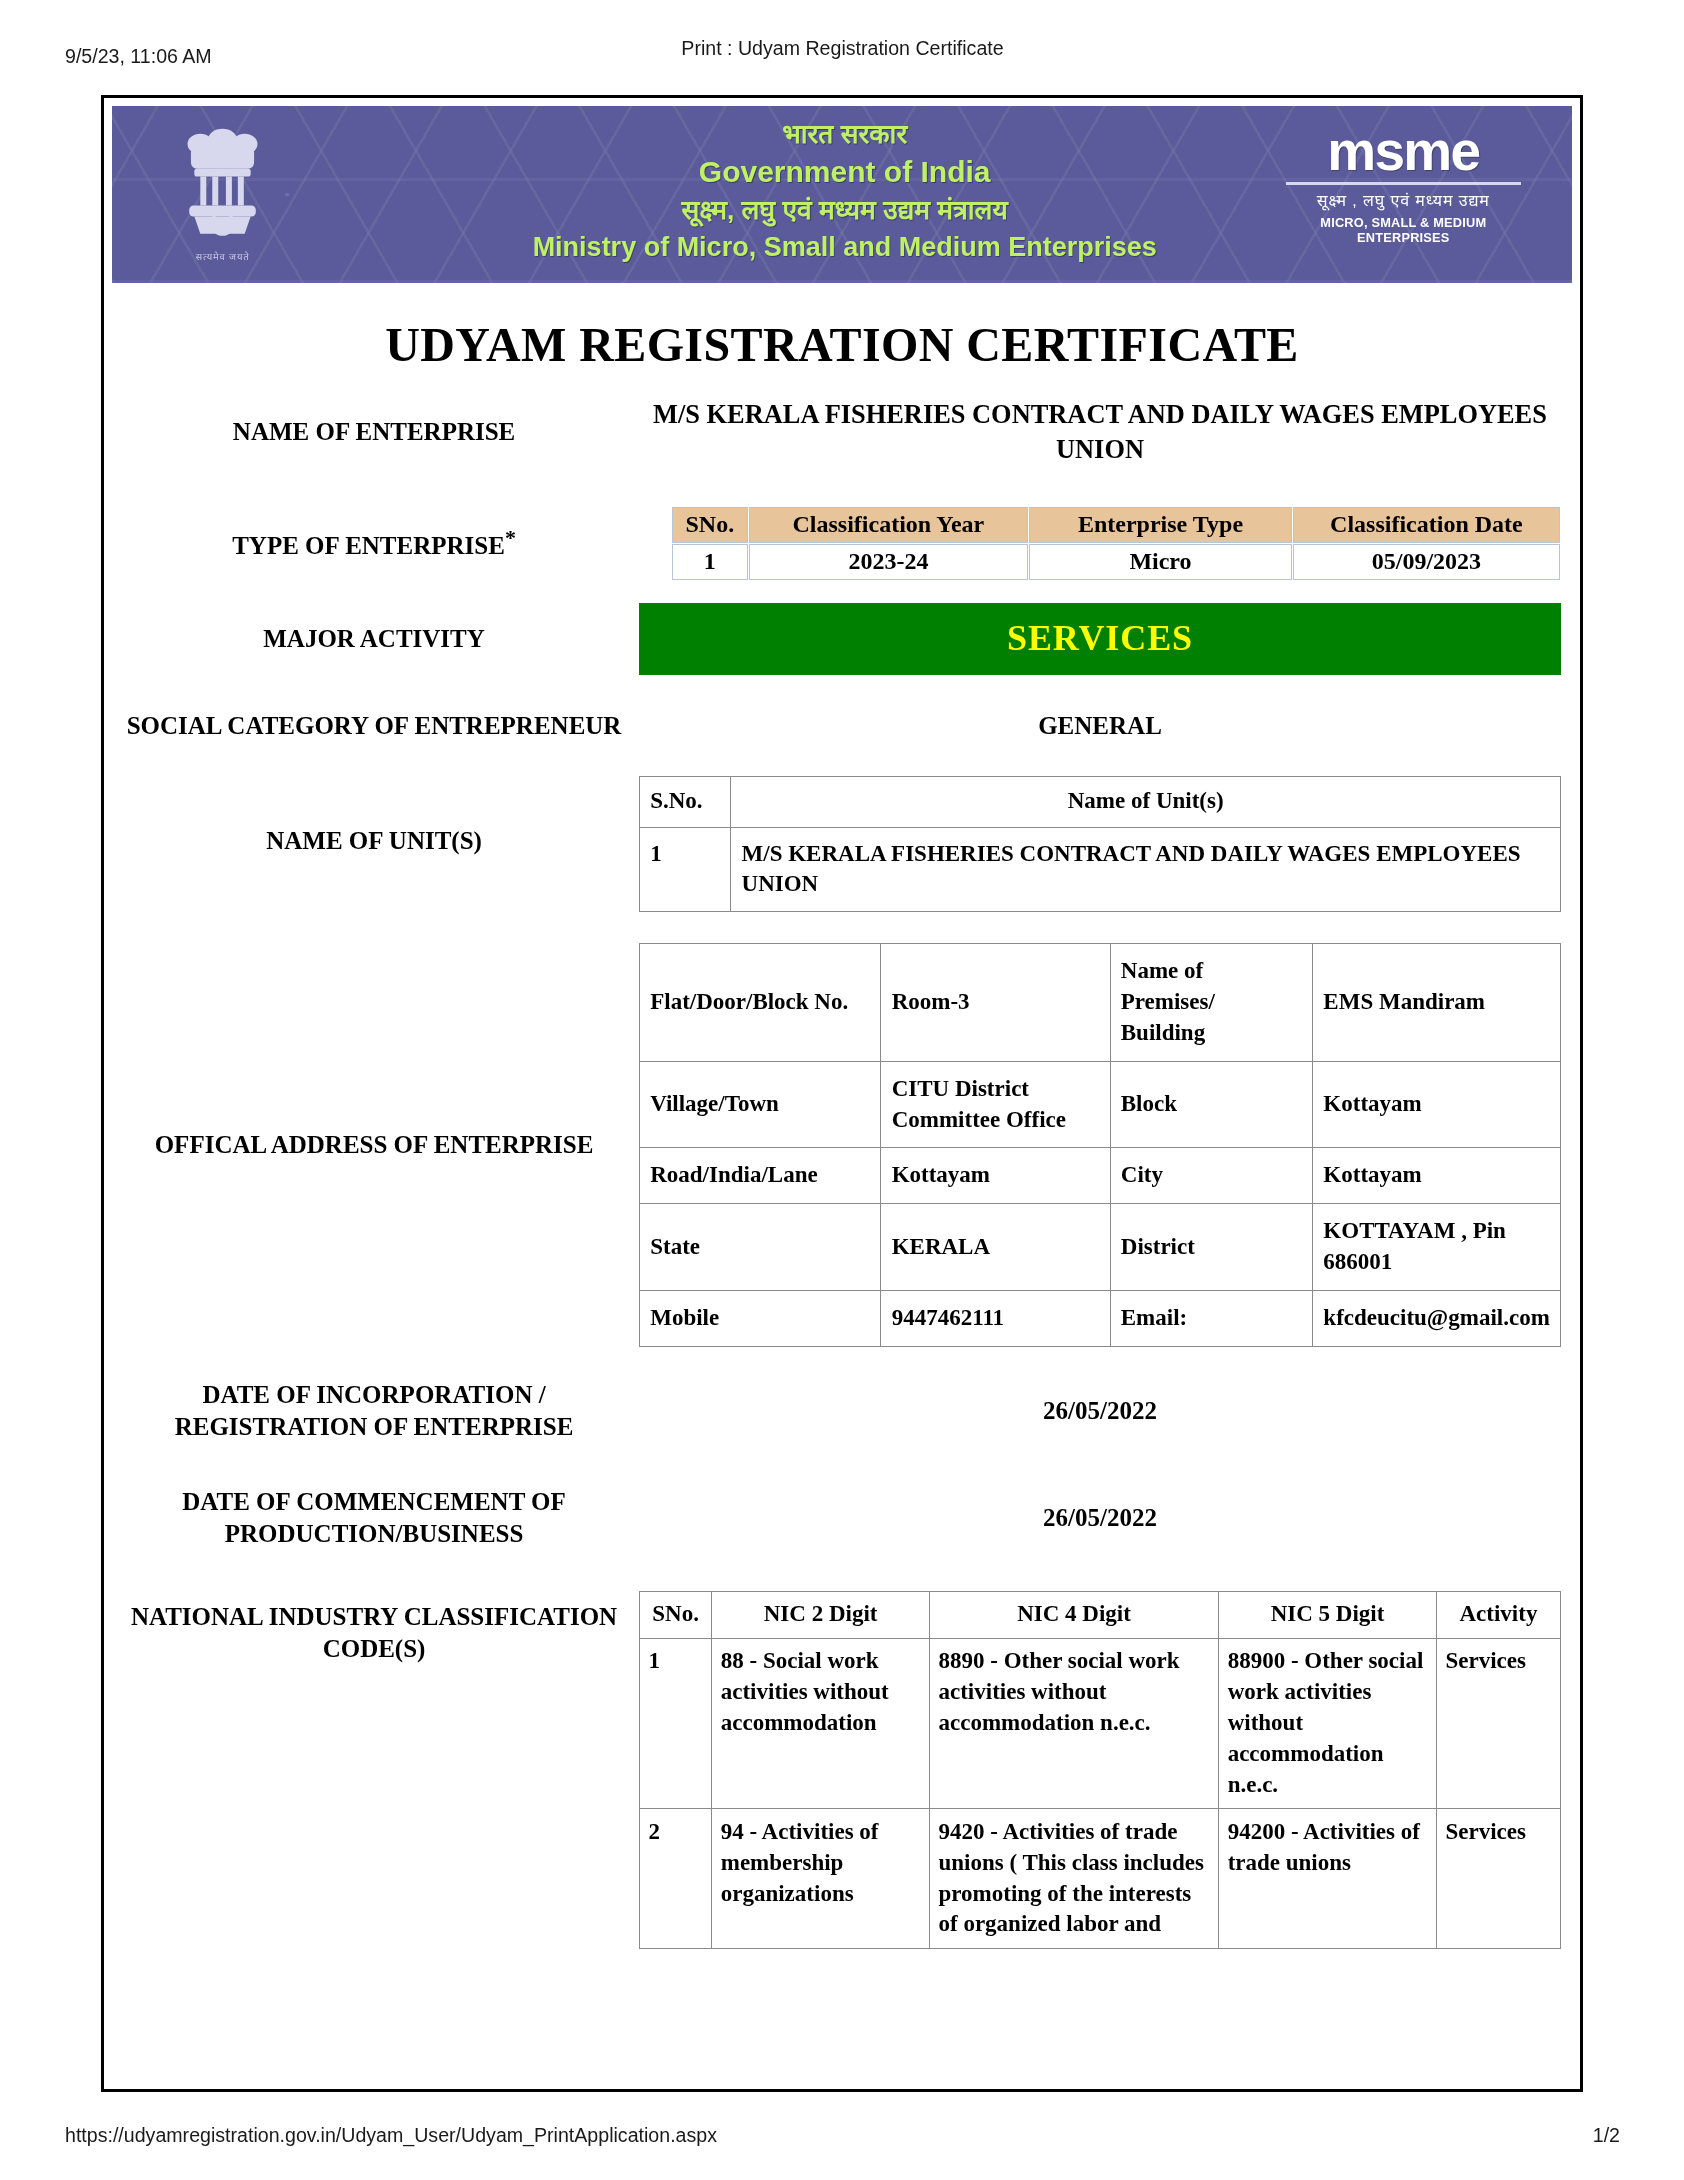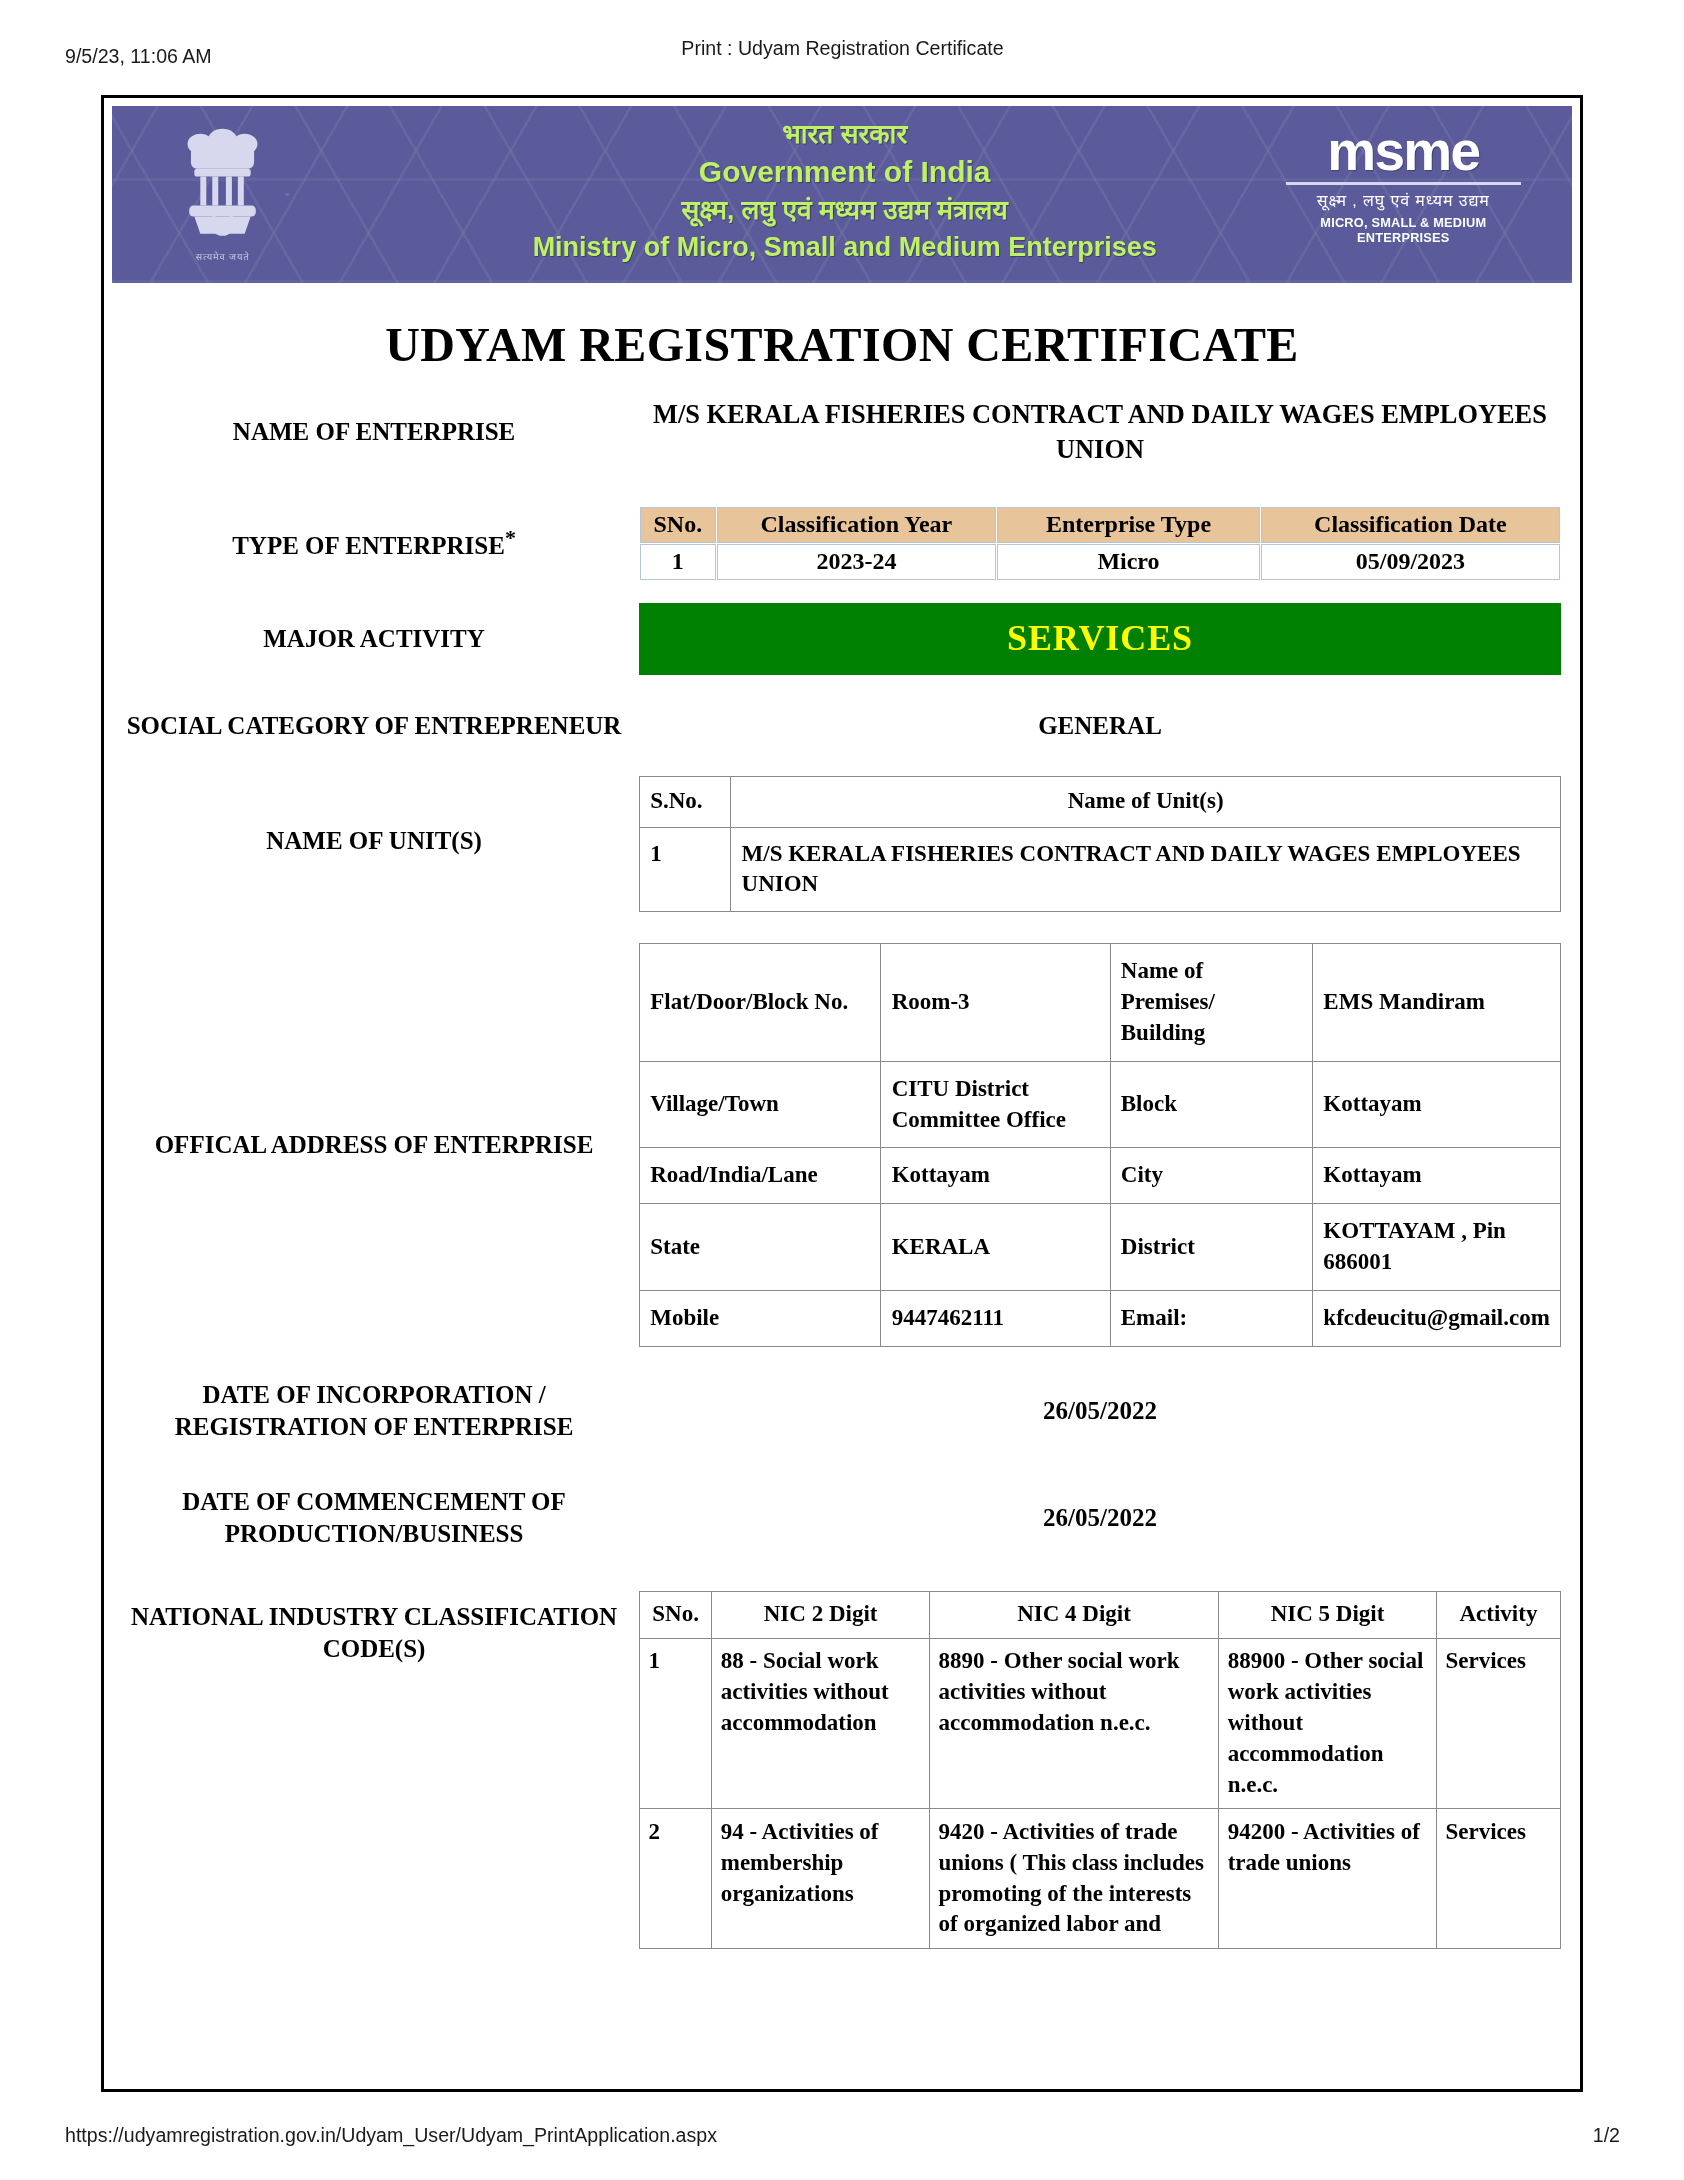--- a/index.html
+++ b/index.html
@@ -192,21 +192,21 @@
     padding-right: 19px;
     text-align: center;
     font-size: 25px;
     font-weight: bold;
     line-height: 1.32;
   }
   .val.big { font-size: 26.4px; }
 
   .row-urn  { margin-top: 44px; }
   .row-name { margin-top: 25.6px; }
-  .row-type { margin-top: 39px; }
+  .row-type { margin-top: 39px; gap: 32px; }
   .row-major{ margin-top: 22px; }
   .row-social{ margin-top: 34px; }
   .row-units { margin-top: 34px; align-items: flex-start; }
   .row-addr  { margin-top: 31px; align-items: center; }
   .row-doi   { margin-top: 32px; }
   .row-docb  { margin-top: 43px; }
   .row-nic   { margin-top: 41px; align-items: flex-start; }
 
   .row-units .lab { padding-top: 49px; }
   .row-nic   .lab { padding-top: 10.2px; }

